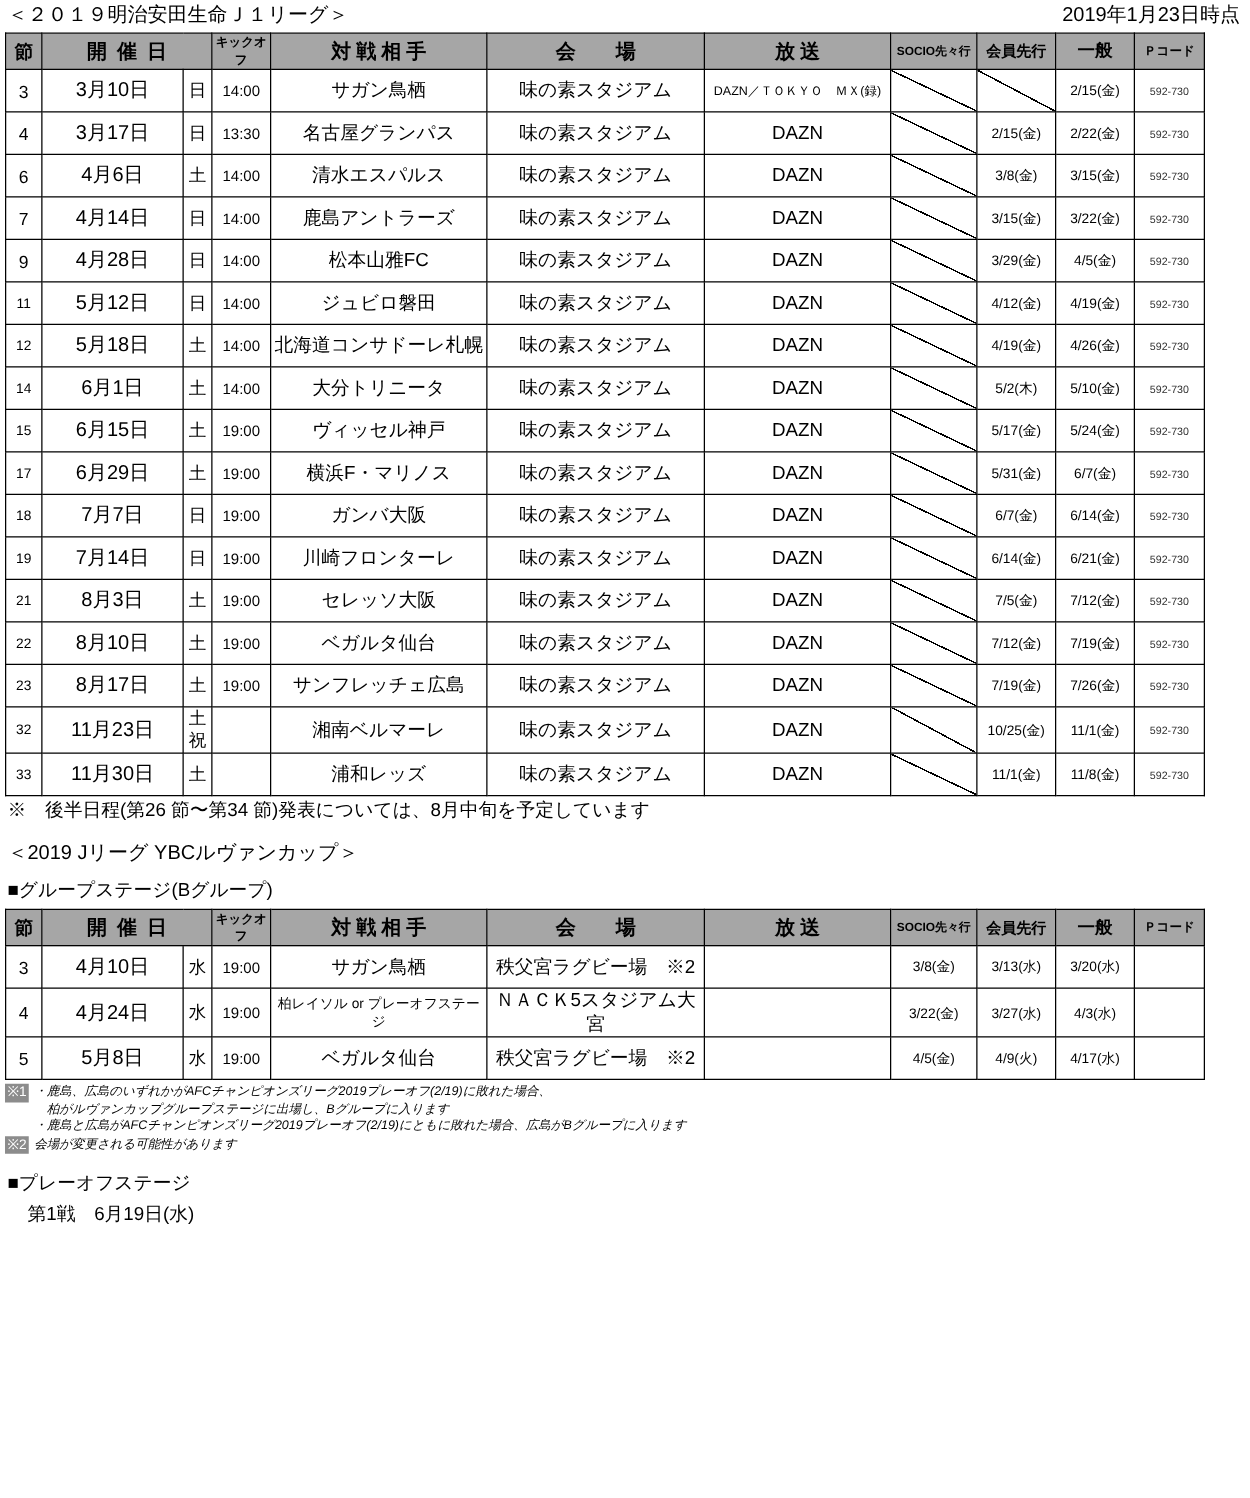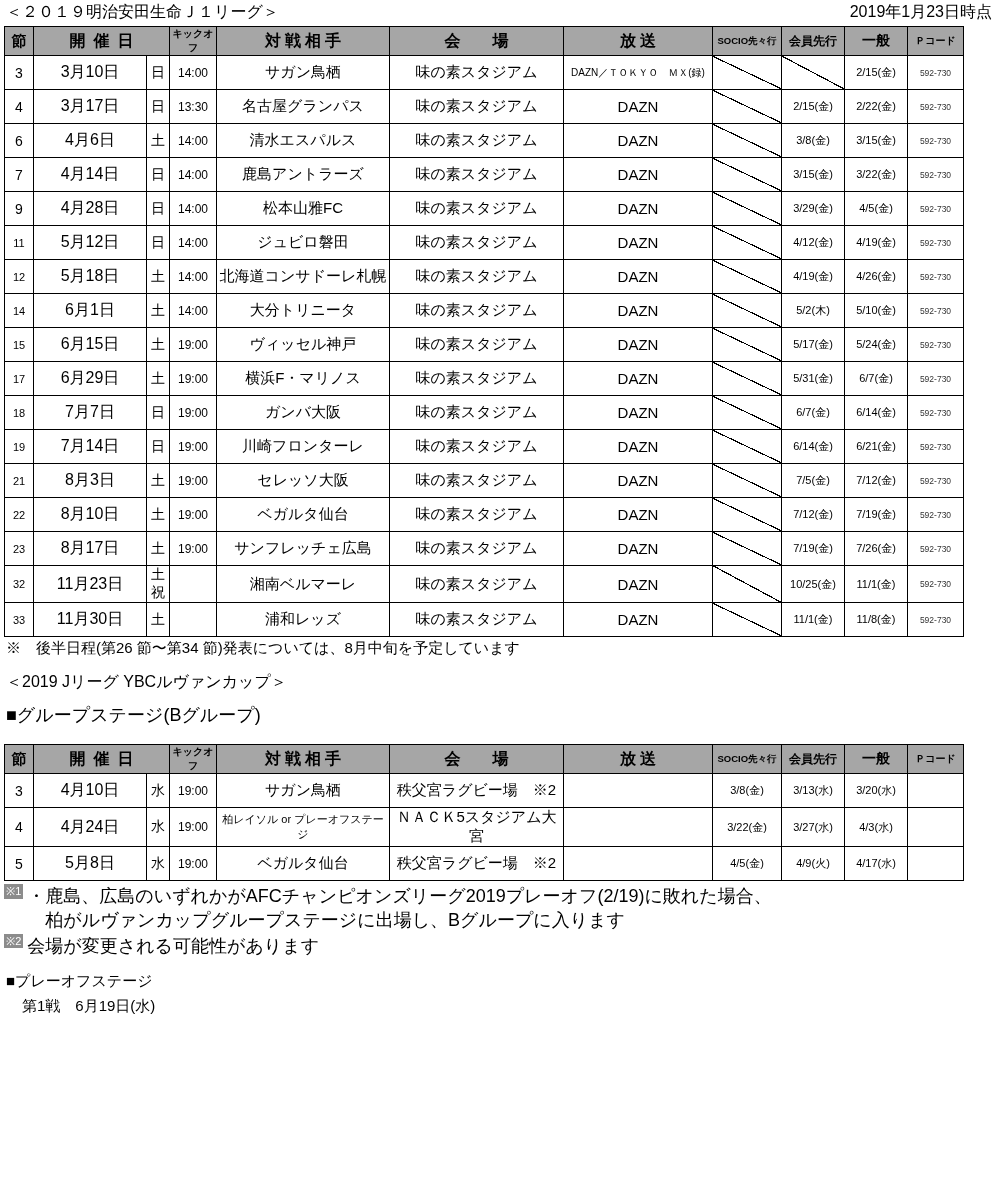--- a/index.html
+++ b/index.html
@@ -48,25 +48,25 @@
   
   td.slash{position:relative;overflow:hidden;}
   td.slash::after{
     content:"";position:absolute;left:-10%;top:-10%;width:120%;height:120%;
     background:linear-gradient(to top right, transparent calc(50% - 0.6px), #000 calc(50% - 0.6px), #000 calc(50% + 0.6px), transparent calc(50% + 0.6px));
   }
 
   
   .note{font-size:15px;margin:2px 0 0 6px;}
   .sec-title{font-size:16px;margin:14px 0 6px 6px;}
-  .sub-title{font-size:18px;margin:10px 0 17px 6px;}
+  .sub-title{font-size:15px;margin:10px 0 5px 6px;}
   .footnote-wrap{margin:3px 4px 0 4px;}
   .fn-row{display:flex;align-items:flex-start;margin-bottom:1px;}
   .fn-mark{background:#8c8c8c;color:#fff;font-size:11px;padding:1px 2px;line-height:1.15;margin-right:4px;flex:0 0 auto;align-self:flex-start;}
-  .fn-body{font-size:18px;line-height:1.35;}
+  .fn-body{font-size:10px;line-height:1.35;font-style:italic;}
   .fn-body div{white-space:nowrap;}
   .indent1{margin-left:16px;}
 
   .blk{margin:14px 0 0 6px;font-size:15px;}
   .blk .hd{font-size:15px;margin-bottom:6px;}
   .row2{display:flex;margin:0 0 7px 26px;font-size:15px;}
   .row2 .lbl{width:86px;flex:0 0 auto;}
   .row2 .val{white-space:nowrap;}
 </style>
 </head>
@@ -381,20 +381,21 @@
         </tr>
       </tbody>
   </table>
 
   <div class="footnote-wrap">
     <div class="fn-row">
       <span class="fn-mark">※1</span>
       <span class="fn-body" id="fn1-body">
           <div>・鹿島、広島のいずれかがAFCチャンピオンズリーグ2019プレーオフ(2/19)に敗れた場合、</div>
           <div>　柏がルヴァンカップグループステージに出場し、Bグループに入ります</div>
+          <div>・鹿島と広島がAFCチャンピオンズリーグ2019プレーオフ(2/19)にともに敗れた場合、広島がBグループに入ります</div>
         </span>
     </div>
     <div class="fn-row">
       <span class="fn-mark">※2</span>
       <span class="fn-body">会場が変更される可能性があります</span>
     </div>
   </div>
 
   <div class="blk">
     <div class="hd">■プレーオフステージ</div>

